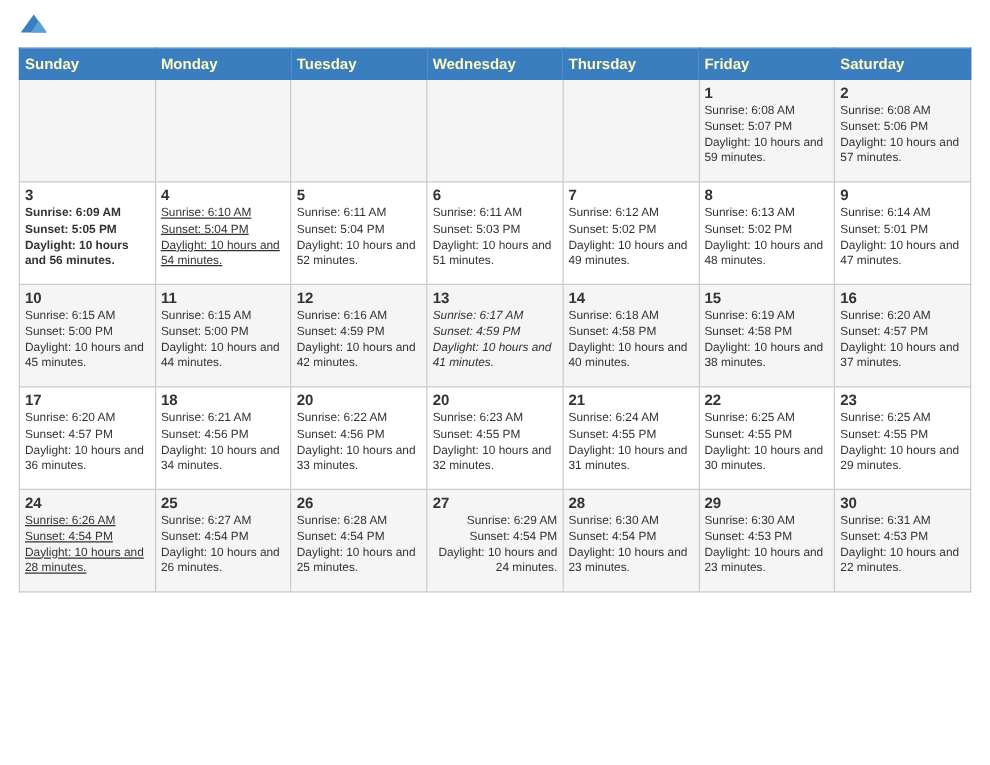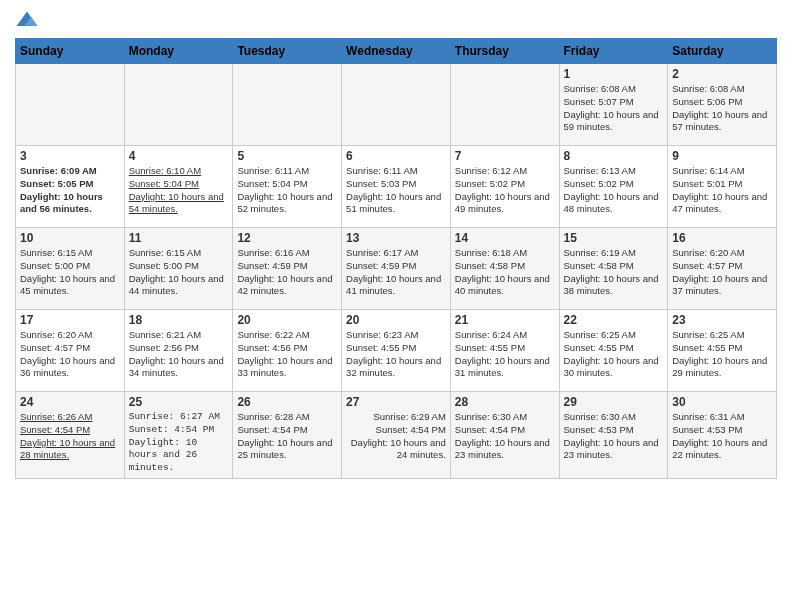--- a/index.html
+++ b/index.html
@@ -41,21 +41,21 @@
       font-size: 14px;
       color: #555;
     }
     table {
       width: 100%;
       border-collapse: collapse;
       table-layout: fixed;
     }
     thead tr th {
       background-color: #3a7ebf;
-      color: #000000;
+      color: #fef9c3;
       font-size: 12px;
       font-weight: bold;
       padding: 5px 4px;
       text-align: left;
       border: 1px solid #3a7ebf;
     }
     tbody tr td {
       border: 1px solid #ccc;
       vertical-align: top;
       padding: 3px 4px;
@@ -192,21 +192,21 @@
 Daylight: 10 hours and 44 minutes.</div>
           </td>
           <td>
             <span class="day-number">12</span>
             <div class="cell-info" style="white-space: pre-line;">Sunrise: 6:16 AM
 Sunset: 4:59 PM
 Daylight: 10 hours and 42 minutes.</div>
           </td>
           <td>
             <span class="day-number">13</span>
-            <div class="cell-info" style="white-space: pre-line;">Sunrise: 6:17 AM
+            <div class="cell-info" style="white-space: pre-line; font-style: italic;">Sunrise: 6:17 AM
 Sunset: 4:59 PM
 Daylight: 10 hours and 41 minutes.</div>
           </td>
           <td>
             <span class="day-number">14</span>
             <div class="cell-info" style="white-space: pre-line;">Sunrise: 6:18 AM
 Sunset: 4:58 PM
 Daylight: 10 hours and 40 minutes.</div>
           </td>
           <td>
@@ -225,21 +225,21 @@
         <tr>
           <td>
             <span class="day-number">17</span>
             <div class="cell-info" style="white-space: pre-line;">Sunrise: 6:20 AM
 Sunset: 4:57 PM
 Daylight: 10 hours and 36 minutes.</div>
           </td>
           <td>
             <span class="day-number">18</span>
             <div class="cell-info" style="white-space: pre-line;">Sunrise: 6:21 AM
-Sunset: 2:56 PM
+Sunset: 4:56 PM
 Daylight: 10 hours and 34 minutes.</div>
           </td>
           <td>
             <span class="day-number">20</span>
             <div class="cell-info" style="white-space: pre-line;">Sunrise: 6:22 AM
 Sunset: 4:56 PM
 Daylight: 10 hours and 33 minutes.</div>
           </td>
           <td>
             <span class="day-number">20</span>
@@ -268,21 +268,21 @@
         </tr>
         <tr>
           <td>
             <span class="day-number">24</span>
             <div class="cell-info" style="white-space: pre-line; text-decoration: underline;">Sunrise: 6:26 AM
 Sunset: 4:54 PM
 Daylight: 10 hours and 28 minutes.</div>
           </td>
           <td>
             <span class="day-number">25</span>
-            <div class="cell-info" style="white-space: pre-line; font-family: Liberation Mono, monospace;">Sunrise: 6:27 AM
+            <div class="cell-info" style="white-space: pre-line;">Sunrise: 6:27 AM
 Sunset: 4:54 PM
 Daylight: 10 hours and 26 minutes.</div>
           </td>
           <td>
             <span class="day-number">26</span>
             <div class="cell-info" style="white-space: pre-line;">Sunrise: 6:28 AM
 Sunset: 4:54 PM
 Daylight: 10 hours and 25 minutes.</div>
           </td>
           <td>

